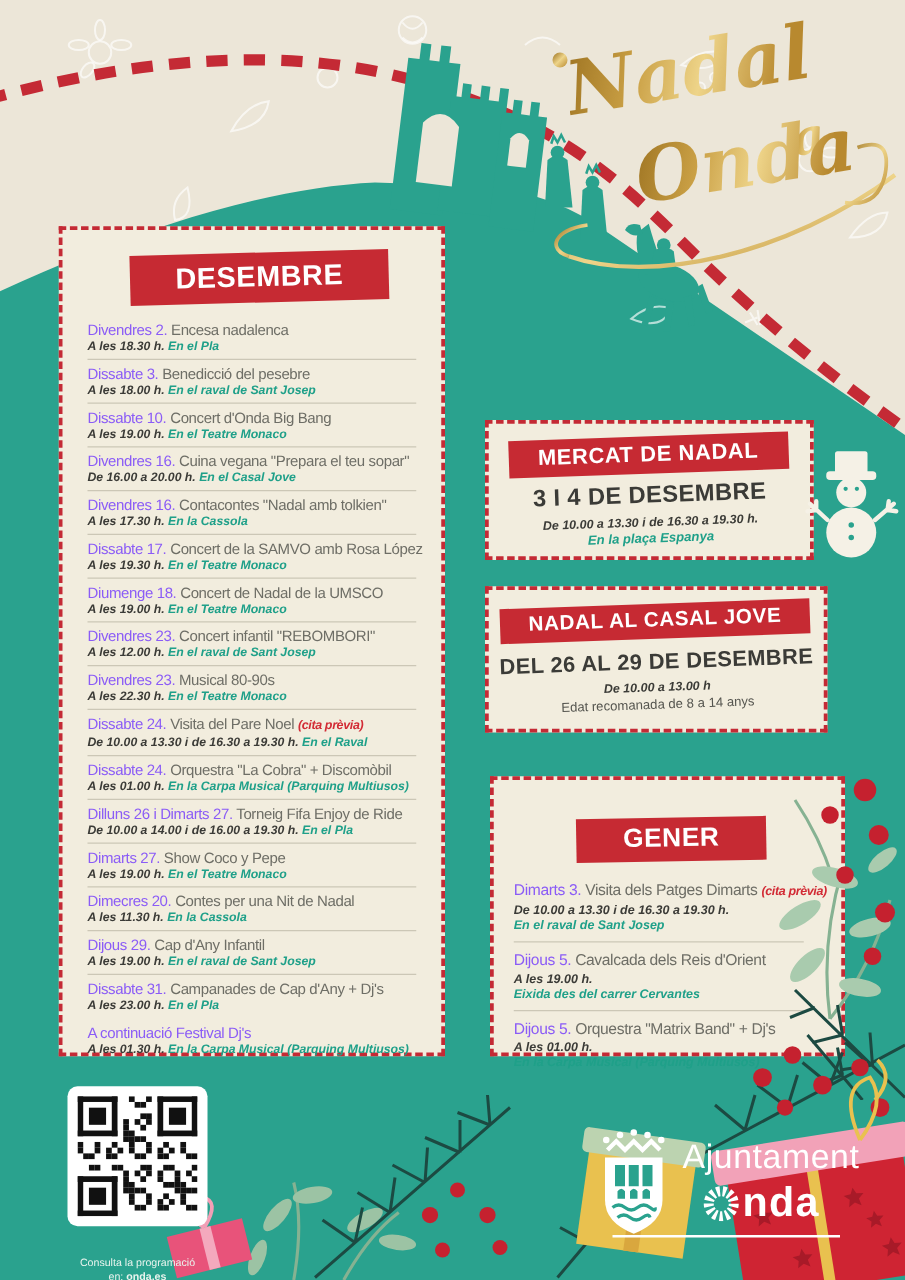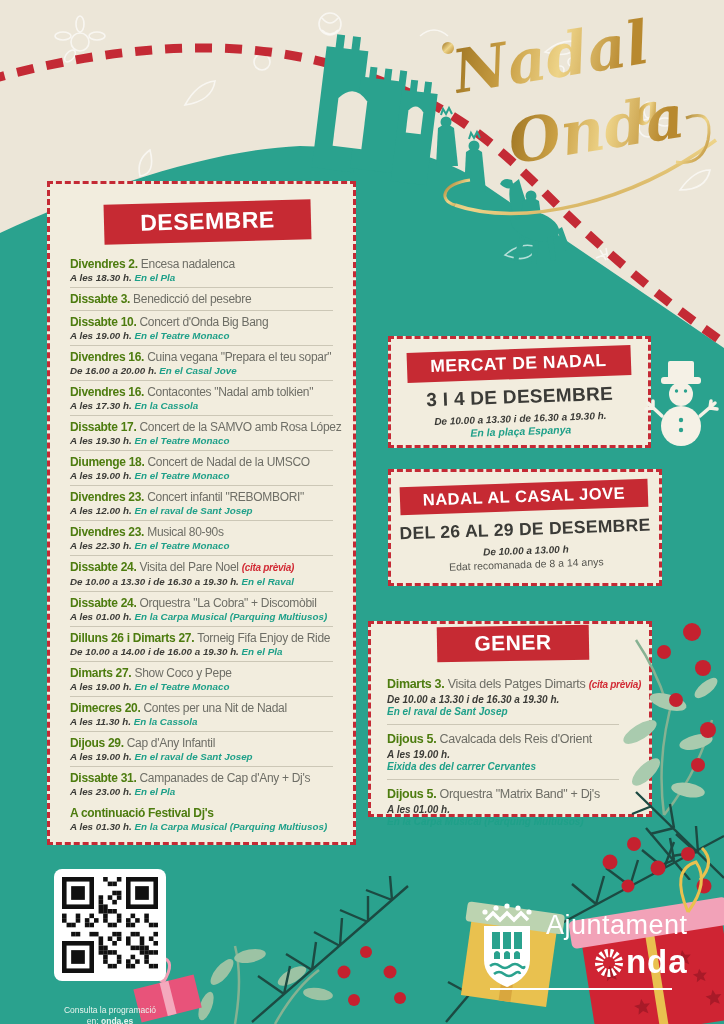--- a/index.html
+++ b/index.html
@@ -20,30 +20,30 @@
   .gw3{left:508px;top:94px;font-size:60px;transform:rotate(-9deg);}
 
   
   .panel{position:absolute;background:#f2edde;border:3px dashed #c42a35;}
   .banner{background:#c62a33;color:#fff;font-weight:bold;text-align:center;letter-spacing:.5px;}
   .dec-panel{left:47px;top:181px;width:309px;height:664px;padding:15px 8px 10px 20px;}
   .dec-banner{width:207px;margin:3px auto 15px;font-size:23px;padding:6px 0 7px;transform:rotate(-1.5deg);}
 
   .ev{margin:0;}
   .ev-l1{font-size:12px;line-height:14px;color:#6e6e66;white-space:nowrap;letter-spacing:-.3px;}
-  .ev-date{font-weight:bold;color:#4d7c0f;}
+  .ev-date{font-weight:normal;color:#8b5cf6;}
   .ev-note{color:#d22b35;font-weight:bold;font-style:italic;font-size:10px;text-align:right;}
   .ev-l2{font-size:9.8px;line-height:11px;font-weight:bold;font-style:italic;color:#3b3b37;margin-top:1px;white-space:nowrap;}
   .ev-loc{color:#1fa089;}
   .ev-div{border:none;border-top:1px solid #ccc7b6;margin:4px 12px 4px 0;}
   .ev-gap{height:9px;}
 
   .mercat-panel{left:388px;top:336px;width:263px;height:112px;}
   .casal-panel{left:388px;top:469px;width:274px;height:117px;}
-  .gener-panel{left:368px;top:621px;width:284px;height:196px;padding:0 10px 8px 16px;}
+  .gener-panel{left:392px;top:621px;width:284px;height:224px;padding:28px 10px 8px 16px;}
   .tilt{transform:rotate(-2deg);}
   .mercat-banner{width:224px;margin:10px auto 7px;font-size:17.5px;padding:4px 0 5px;}
   .casal-banner{width:248px;margin:11px auto 8px;font-size:16.5px;padding:4px 0 5px;}
   .gener-banner{width:152px;margin:2px auto 16px;font-size:21px;padding:5px 0 6px;transform:rotate(-1deg);}
   .box-sub{font-size:19px;font-weight:bold;color:#3b3b37;text-align:center;letter-spacing:.3px;}
   .box-sub2{font-size:17.5px;}
   .box-time{font-size:10px;font-weight:bold;font-style:italic;color:#3b3b37;text-align:center;margin-top:5px;}
   .box-loc{font-size:10.5px;font-weight:bold;font-style:italic;color:#1fa089;text-align:center;margin-top:1px;}
   .box-note{font-size:10.5px;color:#55554f;text-align:center;margin-top:2px;}
 
@@ -52,21 +52,21 @@
   .gev-l3{font-size:10px;line-height:12px;font-weight:bold;font-style:italic;color:#1fa089;}
   .gev-div{border:none;border-top:1px solid #ccc7b6;margin:6px 20px 7px 0;}
 
   
   .qr-box{left:54px;top:869px;width:112px;height:112px;background:#fff;border-radius:8px;padding:8px;}
   .qr-caption{left:30px;top:986px;width:160px;text-align:center;color:#e9f4ee;font-size:8.5px;line-height:11px;margin-top:19px;}
   .qr-caption b{font-weight:bold;}
   .logo{left:448px;top:896px;width:270px;height:110px;color:#fff;}
   .logo-text{position:absolute;left:98px;top:14px;}
   .logo-top{font-size:27px;letter-spacing:.5px;font-weight:400;}
-  .logo-bottom{font-size:33px;font-weight:bold;display:flex;align-items:center;margin-top:2px;margin-left:16px;letter-spacing:1px;justify-content:flex-end;}
+  .logo-bottom{font-size:33px;font-weight:bold;display:flex;align-items:center;margin-top:2px;margin-left:16px;letter-spacing:1px;}
   .logo-rule{position:absolute;left:42px;top:92px;width:182px;height:2px;background:#fff;}
 </style>
 </head>
 <body>
 
 <div class="poster">
 
   <svg class="top-decor" width="724" height="380" viewBox="0 0 724 380">
     <defs>
       <linearGradient id="goldGrad" x1="0" y1="0" x2="1" y2="1">
@@ -140,20 +140,21 @@
   <div class="panel dec-panel">
     <div class="banner dec-banner">DESEMBRE</div>
     <div id="december-events">
         <div class="ev">
           <div class="ev-l1"><span class="ev-date">Divendres 2. </span><span class="">Encesa nadalenca</span></div>
           <div class="ev-l2"><span class="">A les 18.30 h. </span><span class="ev-loc">En el Pla</span></div>
         </div>
         <hr class="ev-div">
         <div class="ev">
           <div class="ev-l1"><span class="ev-date">Dissabte 3. </span><span class="">Benedicció del pesebre</span></div>
+          <div class="ev-l2"><span class="">A les 18.00 h. </span><span class="ev-loc">En el raval de Sant Josep</span></div>
         </div>
         <hr class="ev-div">
         <div class="ev">
           <div class="ev-l1"><span class="ev-date">Dissabte 10. </span><span class="">Concert d'Onda Big Bang</span></div>
           <div class="ev-l2"><span class="">A les 19.00 h. </span><span class="ev-loc">En el Teatre Monaco</span></div>
         </div>
         <hr class="ev-div">
         <div class="ev">
           <div class="ev-l1"><span class="ev-date">Divendres 16. </span><span class="">Cuina vegana "Prepara el teu sopar"</span></div>
           <div class="ev-l2"><span class="">De 16.00 a 20.00 h. </span><span class="ev-loc">En el Casal Jove</span></div>

